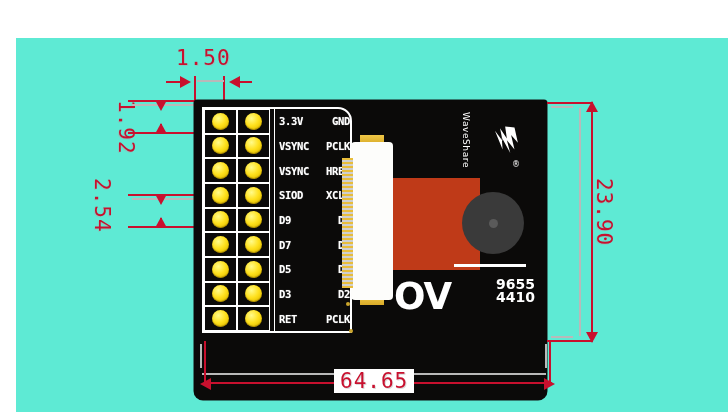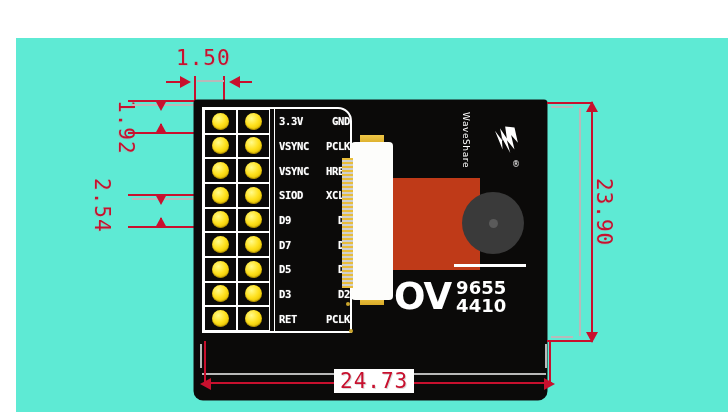--- a/index.html
+++ b/index.html
@@ -220,35 +220,36 @@
     font-size: 8px;
     font-family: "DejaVu Sans", sans-serif;
   }
 
   
   .ov-block {
     position: absolute;
     left: 200px;
     top: 178px;
     display: flex;
-    align-items: center;
+    align-items: flex-start;
     color: #ffffff;
+    gap: 40px;
   }
   .ov-main {
     font-family: "DejaVu Sans", sans-serif;
     font-weight: 700;
     font-size: 37px;
     line-height: 1;
     letter-spacing: -1px;
   }
   .ov-nums {
     margin-left: 5px;
     font-family: "DejaVu Sans", sans-serif;
     font-weight: 700;
-    font-size: 18px;
+    font-size: 14px;
     line-height: 0.95;
   }
 
   
   .corner-dot {
     position: absolute;
     width: 4px;
     height: 4px;
     border-radius: 50%;
     background: #caa52c;
@@ -500,16 +501,16 @@
   <div class="gray-ext" style="left:184px; top:306px; width:2px; height:24px;"></div>
   <div class="gray-ext" style="left:529px; top:306px; width:2px; height:24px;"></div>
   <div class="gray-ext" style="left:186px; top:335px; width:344px; height:2px;"></div>
 
   <div class="dim-red vline" style="left:188px; top:303px; height:42px;"></div>
   <div class="dim-red vline" style="left:533px; top:303px; height:42px;"></div>
   <div class="dim-red hline" style="left:192px; top:344px; width:344px;"></div>
   <div class="arrow arr-left" style="left:184px; top:340px;"></div>
   <div class="arrow arr-right" style="left:528px; top:340px;"></div>
 
-  <div class="dim-label" style="left:318px; top:331px; background:#ffffff; padding:0 6px;">24.73</div>
+  <div class="dim-label" style="left:318px; top:331px; background:#ffffff; padding:0 6px;">64.65</div>
 
 
 </div>
 
 </body></html>

